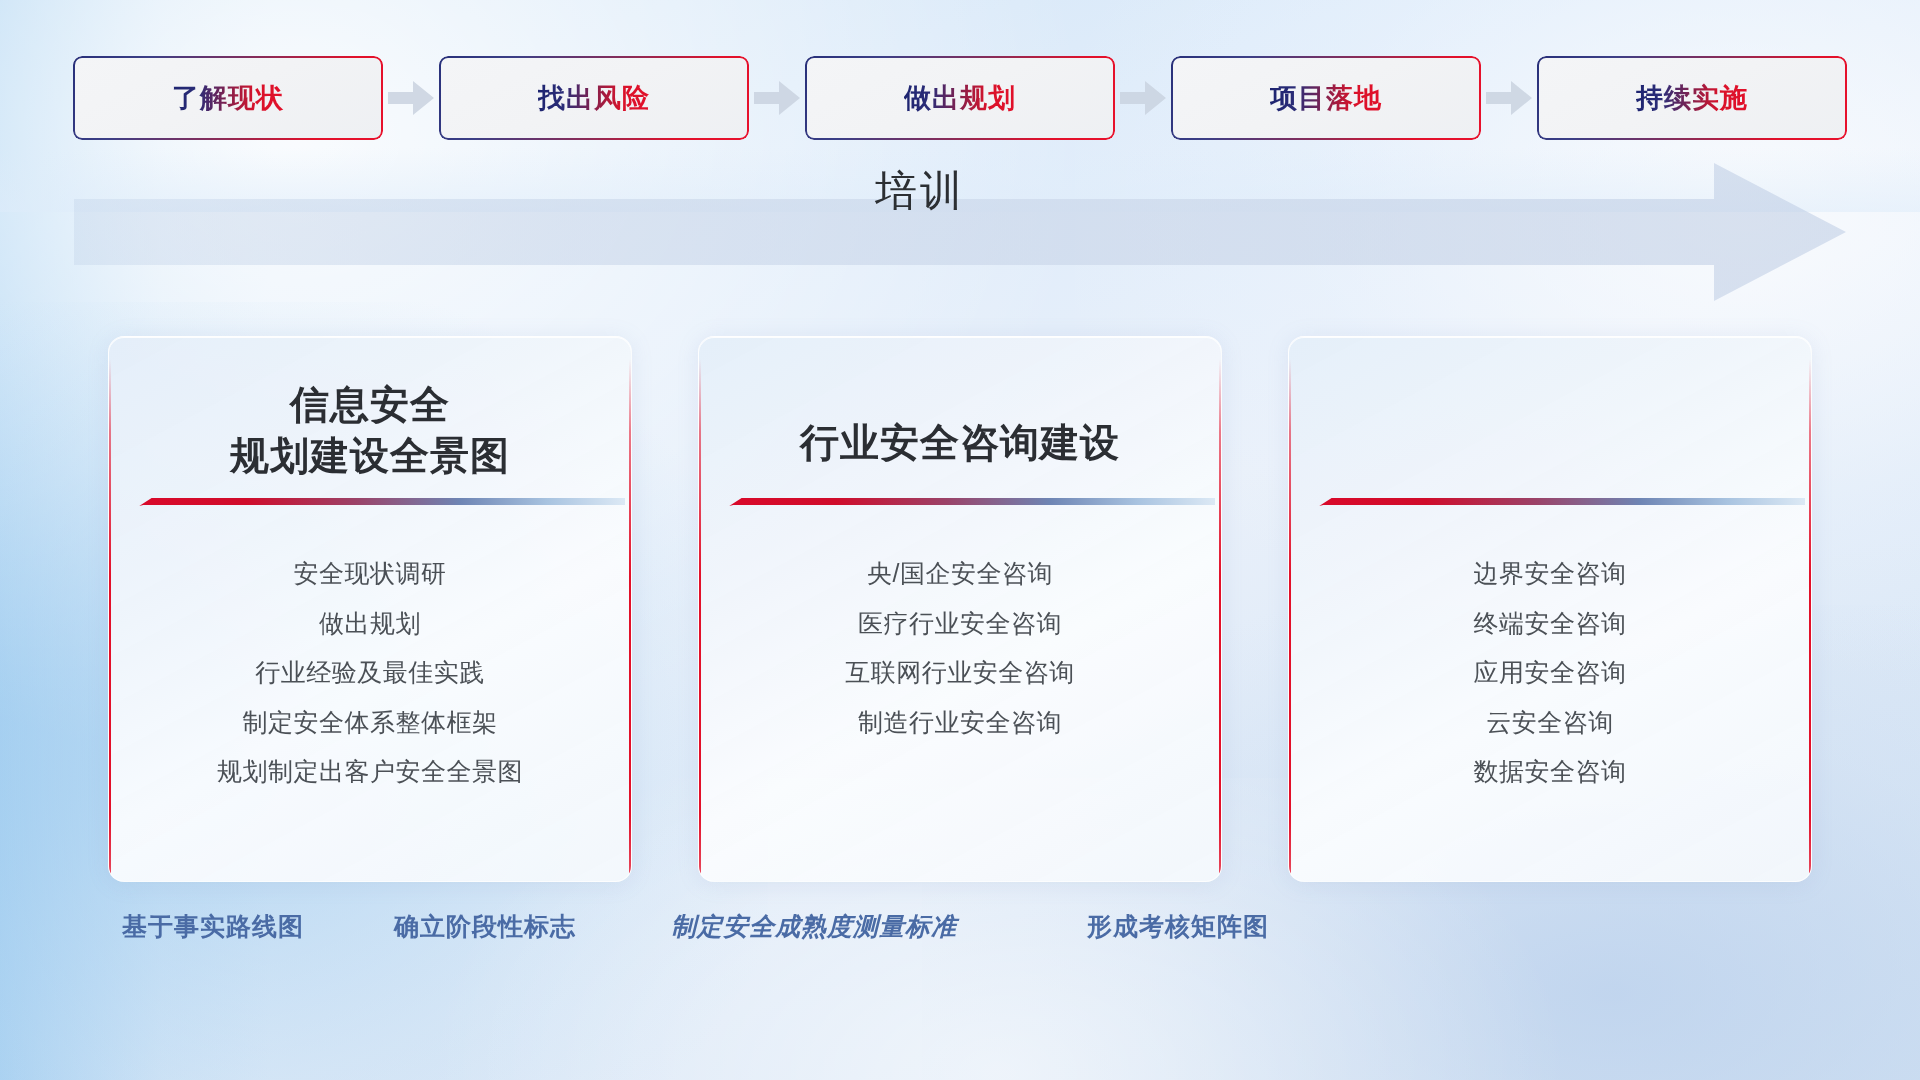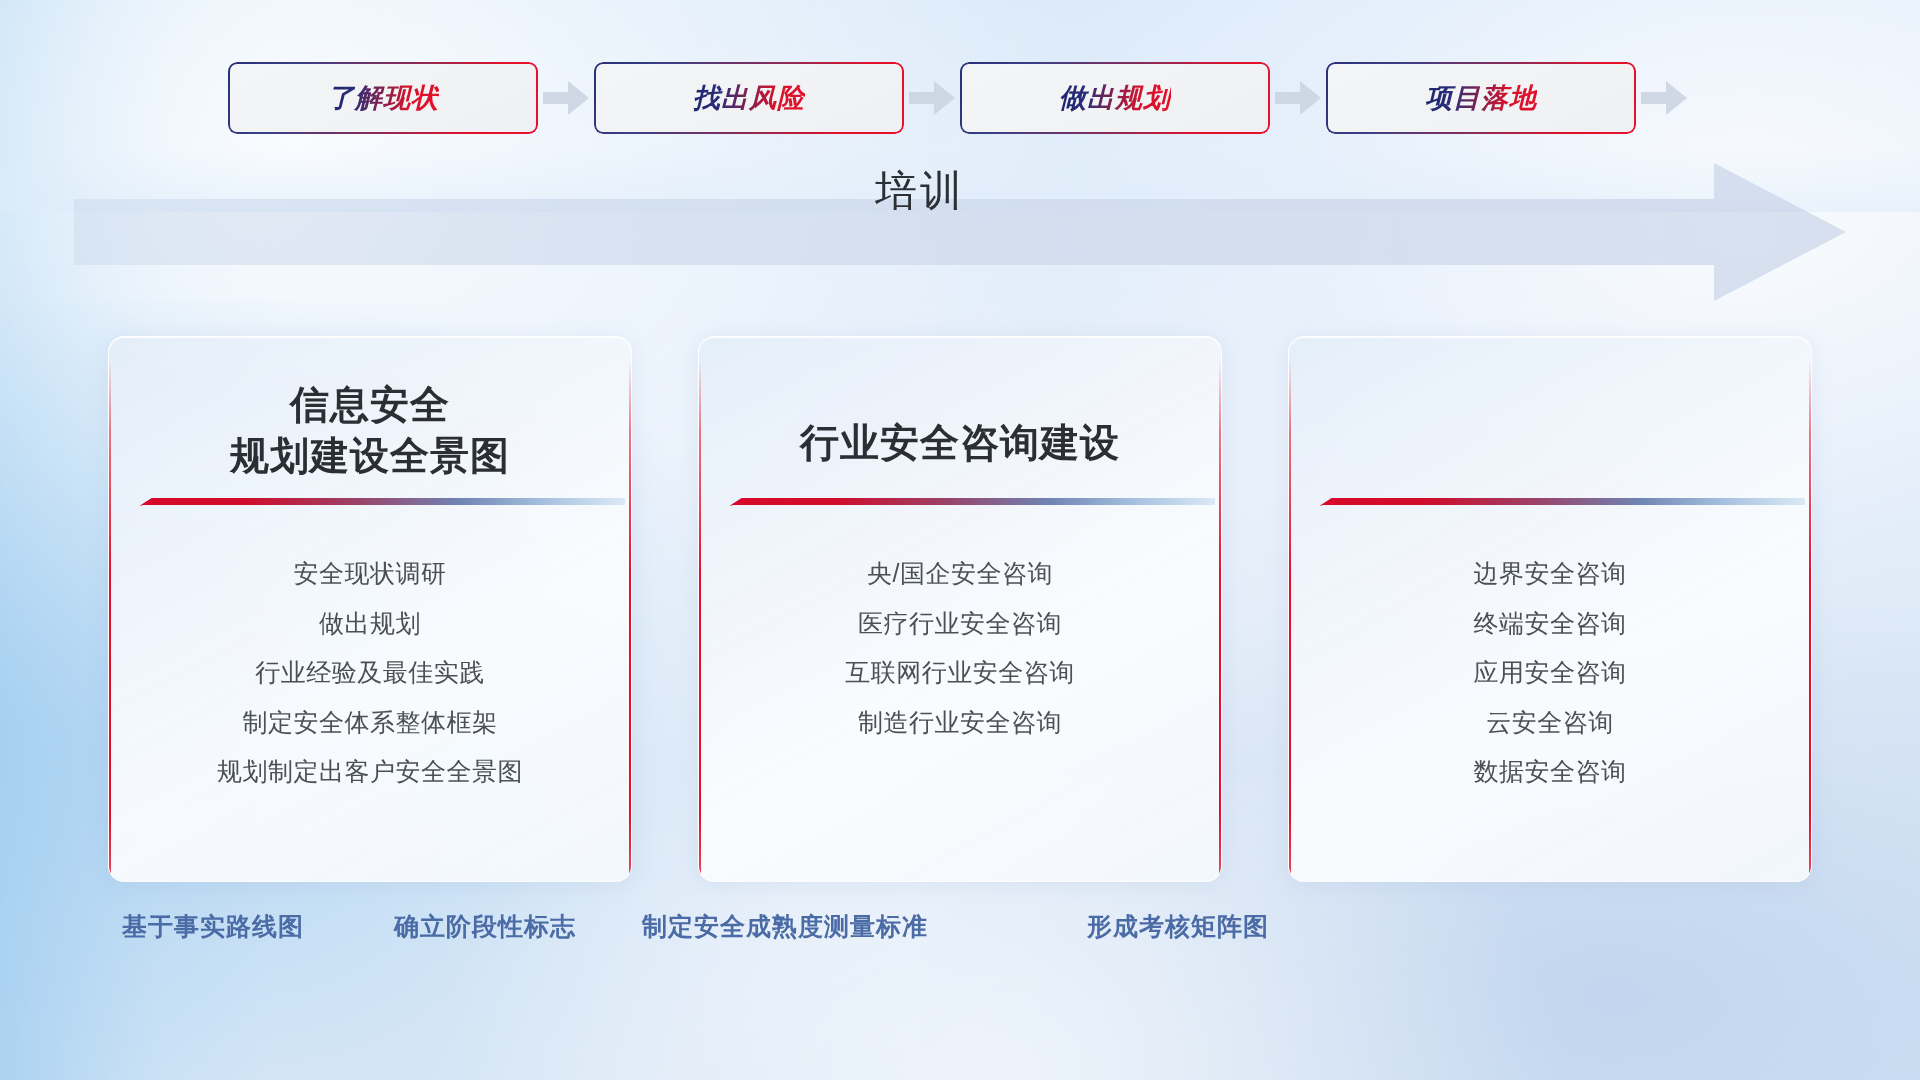--- a/index.html
+++ b/index.html
@@ -46,24 +46,24 @@
     background:linear-gradient(180deg, rgba(255,255,255,0) 0%, rgba(222,236,250,.55) 100%);
   }
 
   
   #steps {
     position:absolute; left:0; top:62px; width:1920px; height:72px;
     display:flex; align-items:center; justify-content:center; gap:0;
   }
   .step-box {
     position:relative;
-    width:310px; height:72px;
+    width:310px; height:84px;
     border-radius:9px;
     background:linear-gradient(155deg,#f4f5f7 0%,#f2f3f5 48%,#eef0f3 100%);
-    display:flex; align-items:center; justify-content:center;font-style:italic;
+    display:flex; align-items:center; justify-content:center;
   }
   .step-box::before{
     content:""; position:absolute; inset:0; border-radius:9px; padding:2px;
     background:linear-gradient(118deg,#28307a 0%,#3c3f86 22%,#8e2a55 55%,#e2102a 80%,#e8112c 100%);
     -webkit-mask:linear-gradient(#000 0 0) content-box,linear-gradient(#000 0 0);
     -webkit-mask-composite:xor; mask-composite:exclude;
     pointer-events:none;
   }
   .step-label {
     position:relative;
@@ -195,20 +195,23 @@
 
   <div class="step-box">
     <span class="step-label">项目落地</span>
   </div>
   <div class="step-arrow">
     <svg width="46" height="34" viewBox="0 0 46 34" aria-hidden="true">
       <path d="M0 11 H25 V0 L46 17 L25 34 V23 H0 Z" fill="#c9d3e0" opacity="0.86"></path>
     </svg>
   </div>
 
+  <div class="step-box">
+    <span class="step-label">持续实施</span>
+  </div>
 </div>
 
 <div id="banner">
   <svg class="bannerShape" viewBox="0 0 1772 138" preserveAspectRatio="none">
     <defs>
       <linearGradient id="bgrad" x1="0" y1="0" x2="1" y2="0">
         <stop offset="0" stop-color="#b9cbe4" stop-opacity="0.30"></stop>
         <stop offset="0.28" stop-color="#c4d2e7" stop-opacity="0.52"></stop>
         <stop offset="0.62" stop-color="#c9d5e8" stop-opacity="0.62"></stop>
         <stop offset="1" stop-color="#bccbe3" stop-opacity="0.55"></stop>
@@ -316,15 +319,15 @@
       <li>应用安全咨询</li>
       <li>云安全咨询</li>
       <li>数据安全咨询</li>
     </ul>
   </div>
 </div>
 
 <div id="footer">
   <div class="foot-label" style="left:108px;">基于事实路线图</div>
   <div class="foot-label" style="left:380px;">确立阶段性标志</div>
-  <div class="foot-label" style="left:628px;">制定安全成熟度测量标准</div>
+  <div class="foot-label" style="left:657px;font-style:italic;">制定安全成熟度测量标准</div>
   <div class="foot-label" style="left:1073px;font-family:Liberation Mono, monospace;">形成考核矩阵图</div>
 </div>
 
 </body></html>

